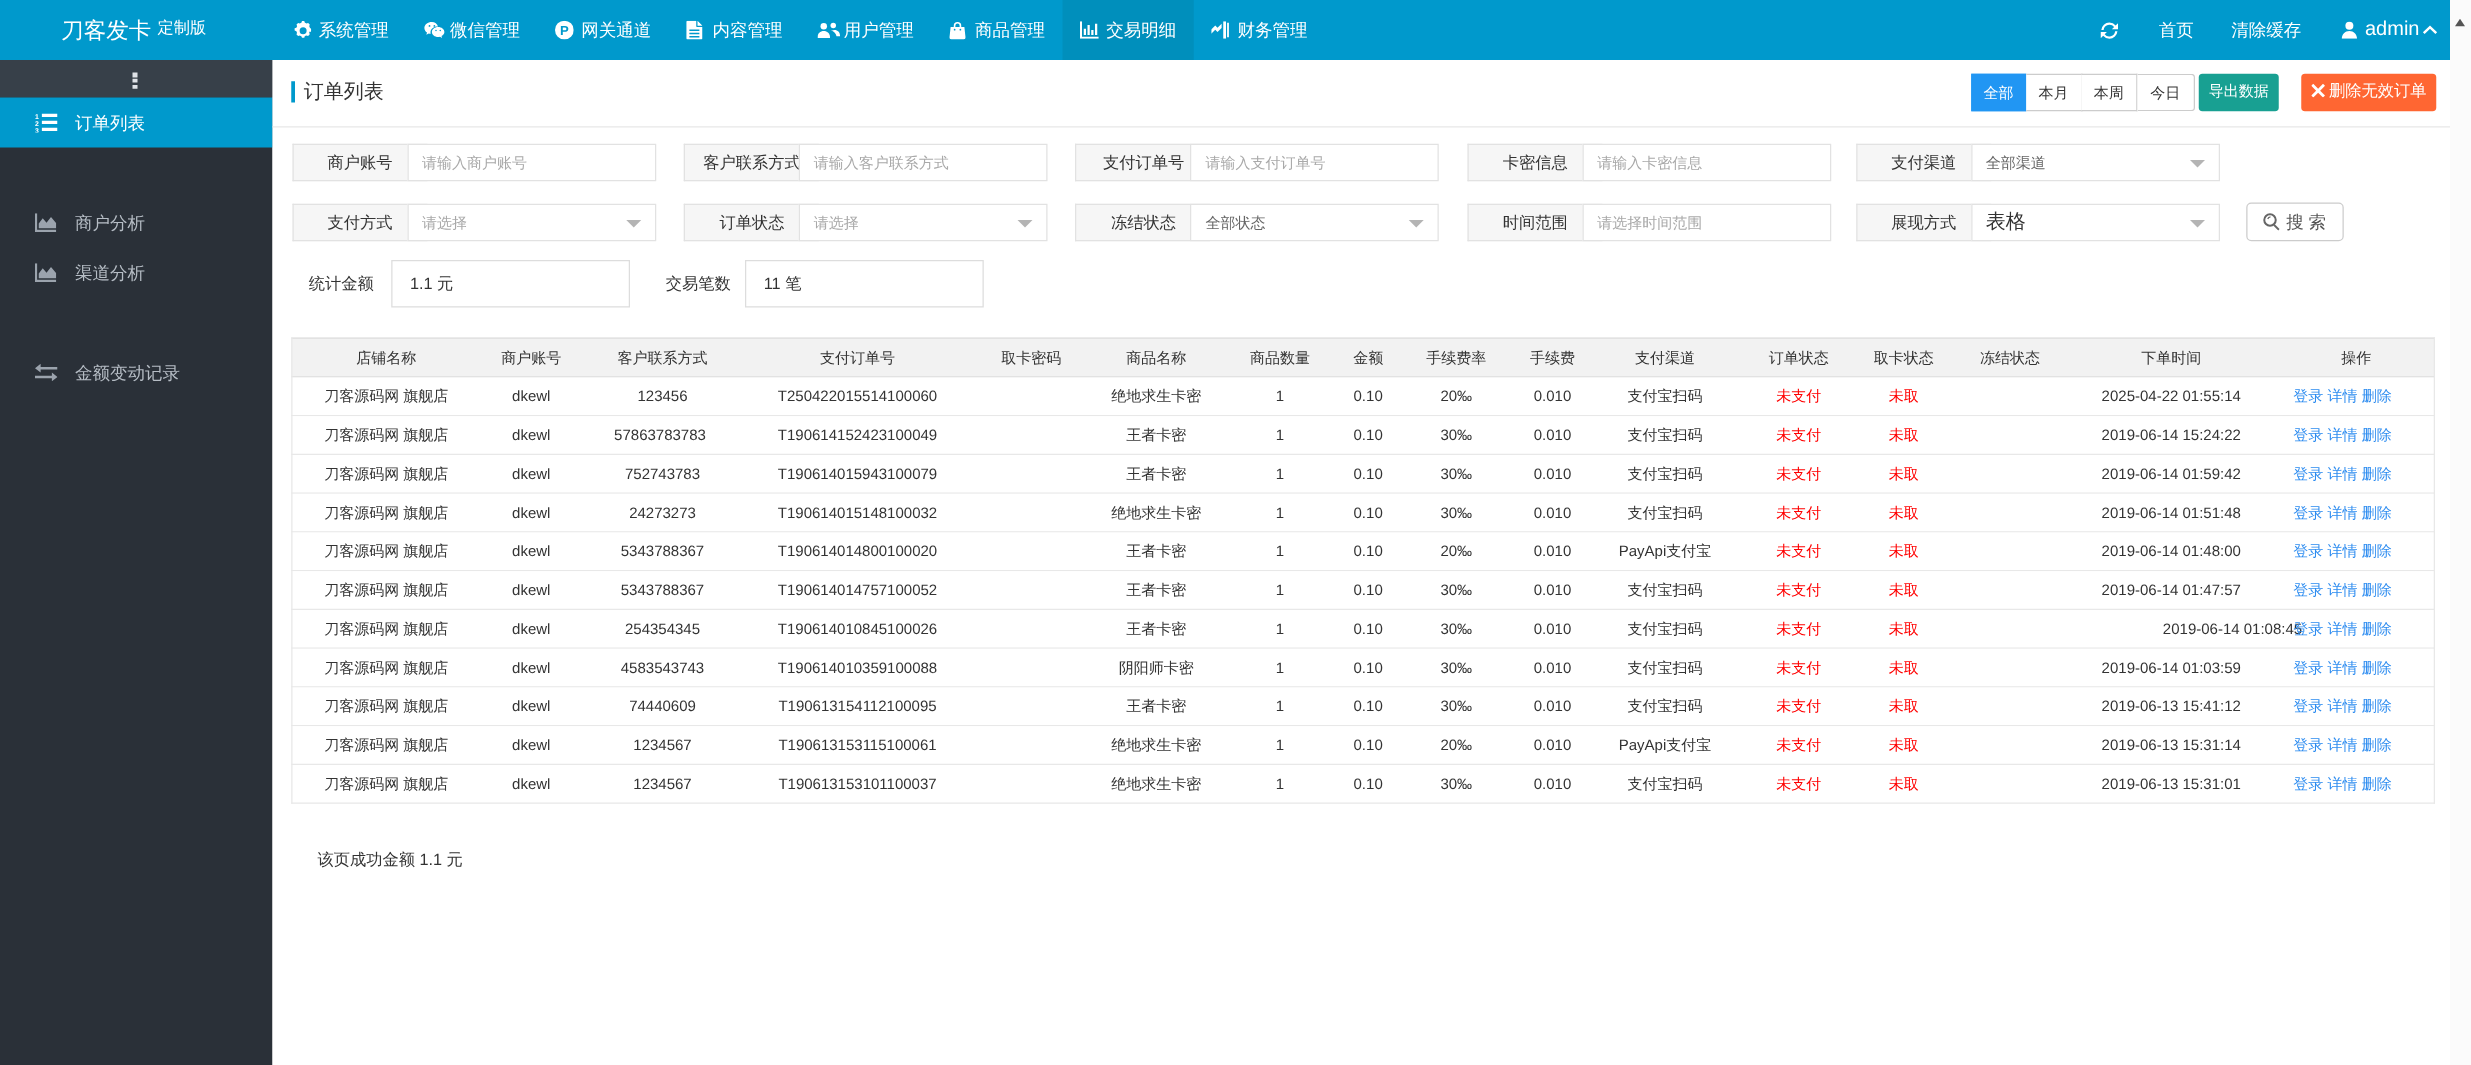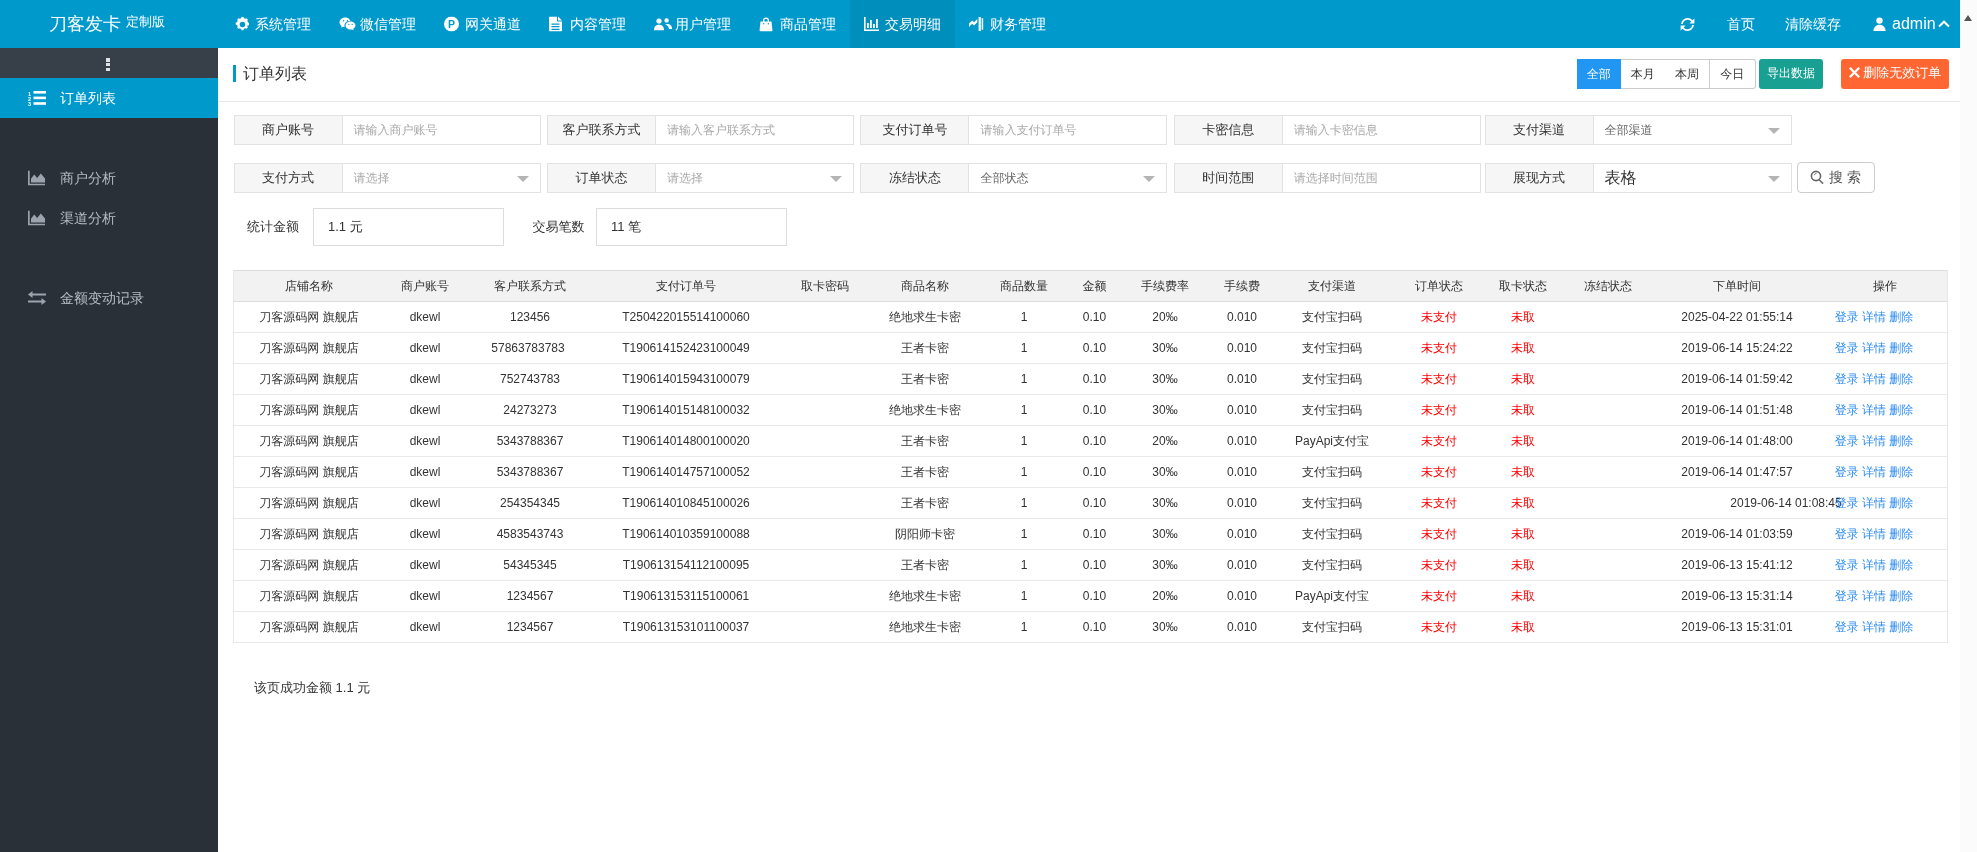--- a/index.html
+++ b/index.html
@@ -29,21 +29,21 @@
 .ttext { position:absolute; left:25px; top:0; line-height:51px; font-size:16px; color:#333; }
 
 .btn { position:absolute; top:11px; height:30px; line-height:28px; font-size:12px; text-align:center; border-radius:3px; }
 .bgroup .btn { border-radius:0; border:1px solid #ccc; background:#fff; color:#333; }
 .btn.bblue { background:#2196f3; border-color:#2196f3 !important; color:#fff; }
 .btn.bteal { background:#18a092; color:#fff; border:none; }
 .btn.borange { background:#ff6632; color:#fff; border:none; }
 
 .fg { position:absolute; height:30px; }
 .flab { position:absolute; left:0; top:0; width:108px; height:30px; background:#f6f6f6; border:1px solid #e2e2e2; border-right:none; text-align:center; line-height:28px; font-size:13px; color:#333; }
-.finp { position:absolute; left:108px; top:0; width:199px; height:30px; background:#fff; border:1px solid #e2e2e2; }
+.finp { position:absolute; left:92px; top:0; width:199px; height:30px; background:#fff; border:1px solid #e2e2e2; }
 .finp .ph { position:absolute; left:11px; top:0; line-height:28px; font-size:12px; color:#a9a9a9; }
 .finp .vmid { position:absolute; left:11px; top:0; line-height:28px; font-size:12px; color:#666; }
 .finp .vdark { position:absolute; left:11px; top:0; line-height:28px; font-size:16px; color:#333; }
 .caret { position:absolute; right:11px; top:12px; width:0; height:0; border-left:6px solid transparent; border-right:6px solid transparent; border-top:6.5px solid #b4b4b4; }
 .statlab { position:absolute; font-size:13px; color:#333; line-height:38px; }
 .statbox { position:absolute; height:38px; border:1px solid #ddd; background:#fff; font-size:13px; color:#333; line-height:36px; padding-left:14px; }
 
 .thead { position:absolute; left:233px; top:270px; width:1715px; height:32px; background:#f2f2f2; border-top:1px solid #ddd; border-bottom:1px solid #ddd; }
 .trow { position:absolute; left:233px; width:1715px; height:31px; border-bottom:1px solid #e8e8e8; background:#fff; }
 .tc { position:absolute; transform:translateX(-50%); font-size:12px; color:#333; line-height:31px; white-space:nowrap; }
@@ -385,21 +385,21 @@
 <span class="tc " style="left:1165px;top:519.0px">30‰</span>
 <span class="tc " style="left:1242px;top:519.0px">0.010</span>
 <span class="tc " style="left:1332px;top:519.0px">支付宝扫码</span>
 <span class="tc red" style="left:1439px;top:519.0px">未支付</span>
 <span class="tc red" style="left:1523px;top:519.0px">未取</span>
 <span class="tc " style="left:1737px;top:519.0px">2019-06-14 01:03:59</span>
 <span class="tc " style="left:1874px;top:519.0px"><i class="lk">登录</i> <i class="lk">详情</i> <i class="lk">删除</i></span>
 <div class="trow" style="top:550.0px"></div>
 <span class="tc " style="left:309px;top:550.0px">刀客源码网 旗舰店</span>
 <span class="tc " style="left:425px;top:550.0px">dkewl</span>
-<span class="tc " style="left:530px;top:550.0px">54345345</span>
+<span class="tc " style="left:530px;top:550.0px">74440609</span>
 <span class="tc " style="left:686px;top:550.0px">T190613154112100095</span>
 <span class="tc " style="left:925px;top:550.0px">王者卡密</span>
 <span class="tc " style="left:1024px;top:550.0px">1</span>
 <span class="tc " style="left:1094.5px;top:550.0px">0.10</span>
 <span class="tc " style="left:1165px;top:550.0px">30‰</span>
 <span class="tc " style="left:1242px;top:550.0px">0.010</span>
 <span class="tc " style="left:1332px;top:550.0px">支付宝扫码</span>
 <span class="tc red" style="left:1439px;top:550.0px">未支付</span>
 <span class="tc red" style="left:1523px;top:550.0px">未取</span>
 <span class="tc " style="left:1737px;top:550.0px">2019-06-13 15:41:12</span>

